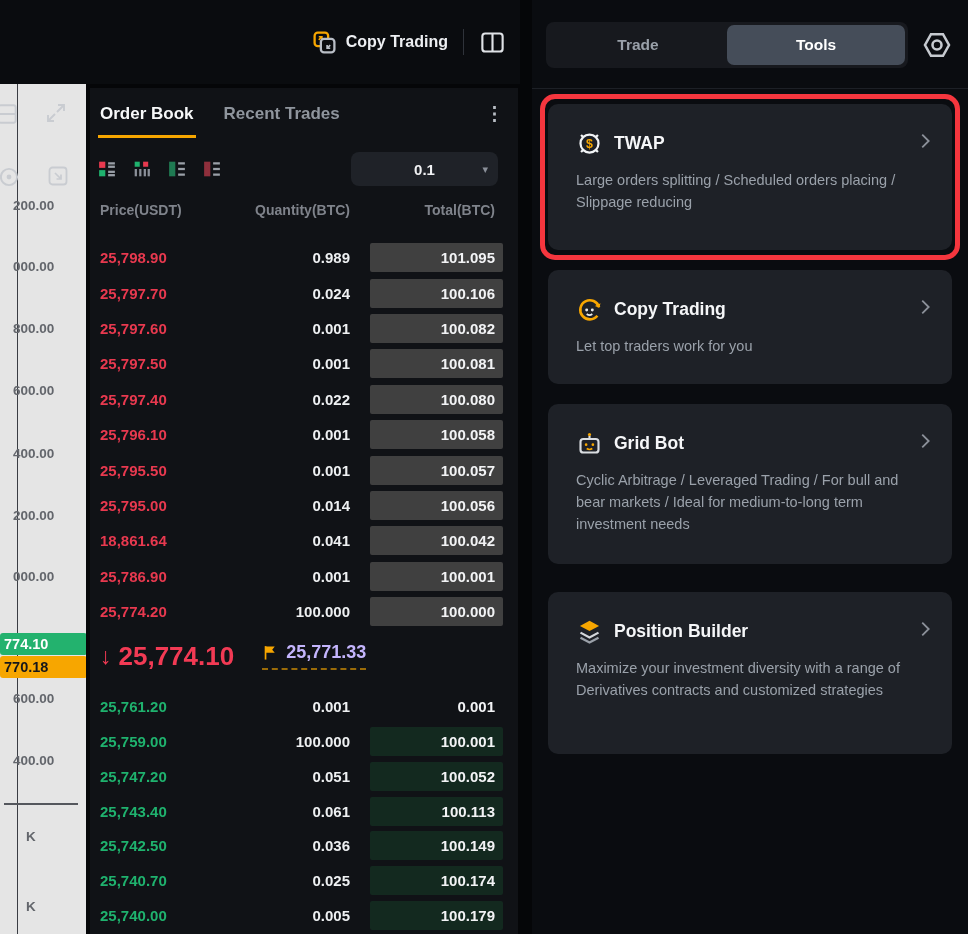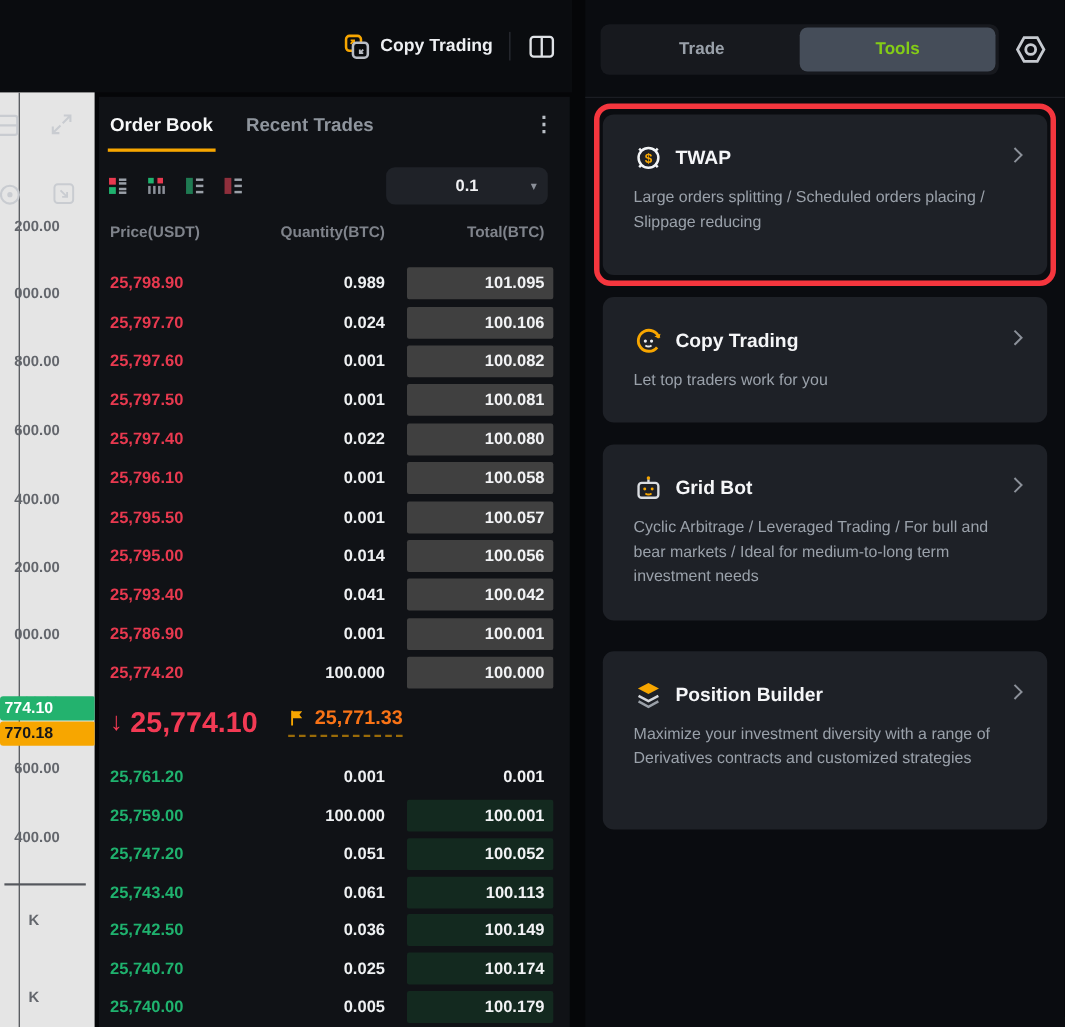--- a/index.html
+++ b/index.html
@@ -55,30 +55,30 @@
        padding-right:8px; border-radius:2px; color:#f2f3f5; }
   .asks .price { color:#e8394f; }
   .bids .price { color:#1fb26e; }
   .asks .total { background:#404040; }
   .bids .total { background:#13291f; }
   .total.no-bg { background:transparent !important; }
 
   .mid-row { display:flex; align-items:center; height:54px; padding:0 10px; }
   .last-price { color:#f23a54; font-size:26px; font-weight:700; display:flex; align-items:center; }
   .last-price .arrow { font-size:23px; margin-right:7px; }
-  .mark-price { margin-left:28px; display:flex; align-items:center; gap:7px; color:#f97316;
+  .mark-price { margin-left:28px; display:flex; align-items:center; gap:7px; color:#c4b5fd;
        font-size:18px; font-weight:700; border-bottom:2px dashed rgba(247,166,0,.6); padding-bottom:5px; cursor:pointer; }
 
   
   .tools-panel { position:absolute; left:532px; top:0; width:436px; height:934px; background:#0a0c10; }
   .seg-tabs { position:absolute; left:14px; top:22px; width:362px; height:46px; background:#17191e;
        border-radius:8px; display:flex; padding:3px; }
   .seg { flex:1; display:flex; align-items:center; justify-content:center; border-radius:7px;
        font-size:15.5px; font-weight:700; color:#99a0a9; cursor:pointer; }
-  .seg.active { background:#454d59; color:#84cc16; }
+  .seg.active { background:#454d59; color:#ffffff; }
   .settings-btn { position:absolute; right:13px; top:27px; cursor:pointer; }
   .panel-divider { position:absolute; left:0; right:0; top:88px; height:1px; background:#1d2026; }
 
   .card { position:absolute; left:16px; width:404px; background:#1e2127; border-radius:10px; padding:26px 28px; cursor:pointer; }
   .card-title-row { display:flex; align-items:center; gap:11px; }
   .card-title { font-size:17.5px; font-weight:700; color:#f5f6f8; }
   .card-desc { margin-top:13px; font-size:14.5px; line-height:1.5; color:#9aa1aa; }
   .card-chevron { position:absolute; right:16px; top:26px; }
   #card-twap { top:104px; height:146px; }
   #card-copy { top:270px; height:114px; }
@@ -243,21 +243,21 @@
           <span class="total">100.057</span>
         </div>
 
         <div class="ob-row">
           <span class="price">25,795.00</span>
           <span class="qty">0.014</span>
           <span class="total">100.056</span>
         </div>
 
         <div class="ob-row">
-          <span class="price">25,793.40</span>
+          <span class="price">18,861.64</span>
           <span class="qty">0.041</span>
           <span class="total">100.042</span>
         </div>
 
         <div class="ob-row">
           <span class="price">25,786.90</span>
           <span class="qty">0.001</span>
           <span class="total">100.001</span>
         </div>
 

